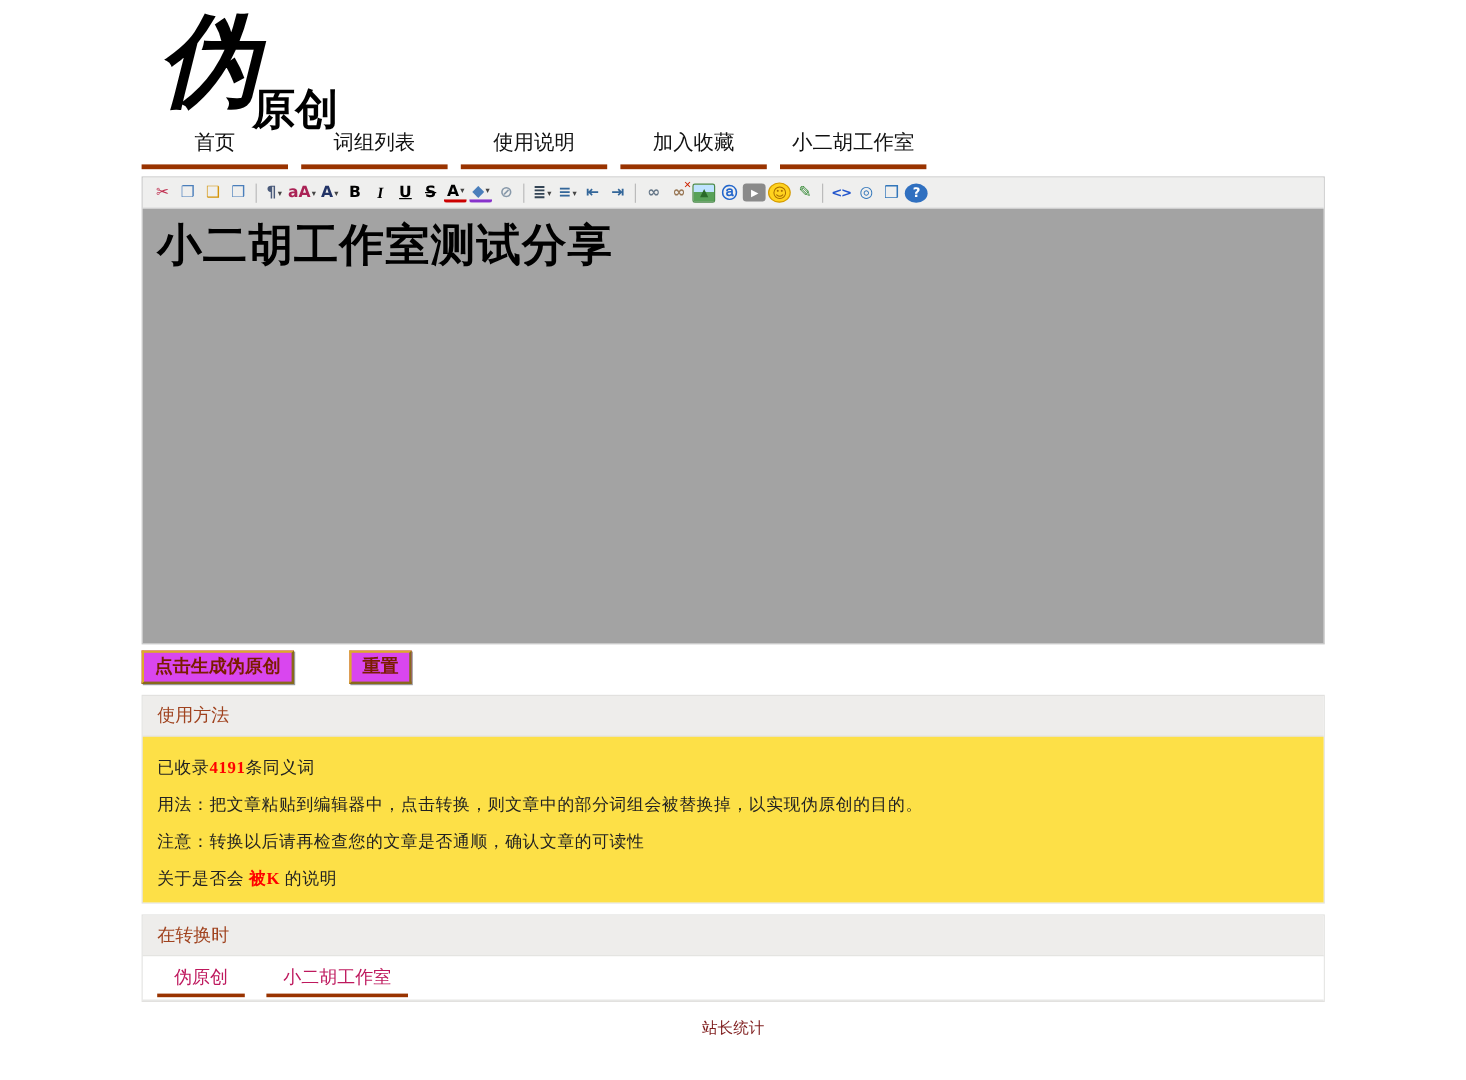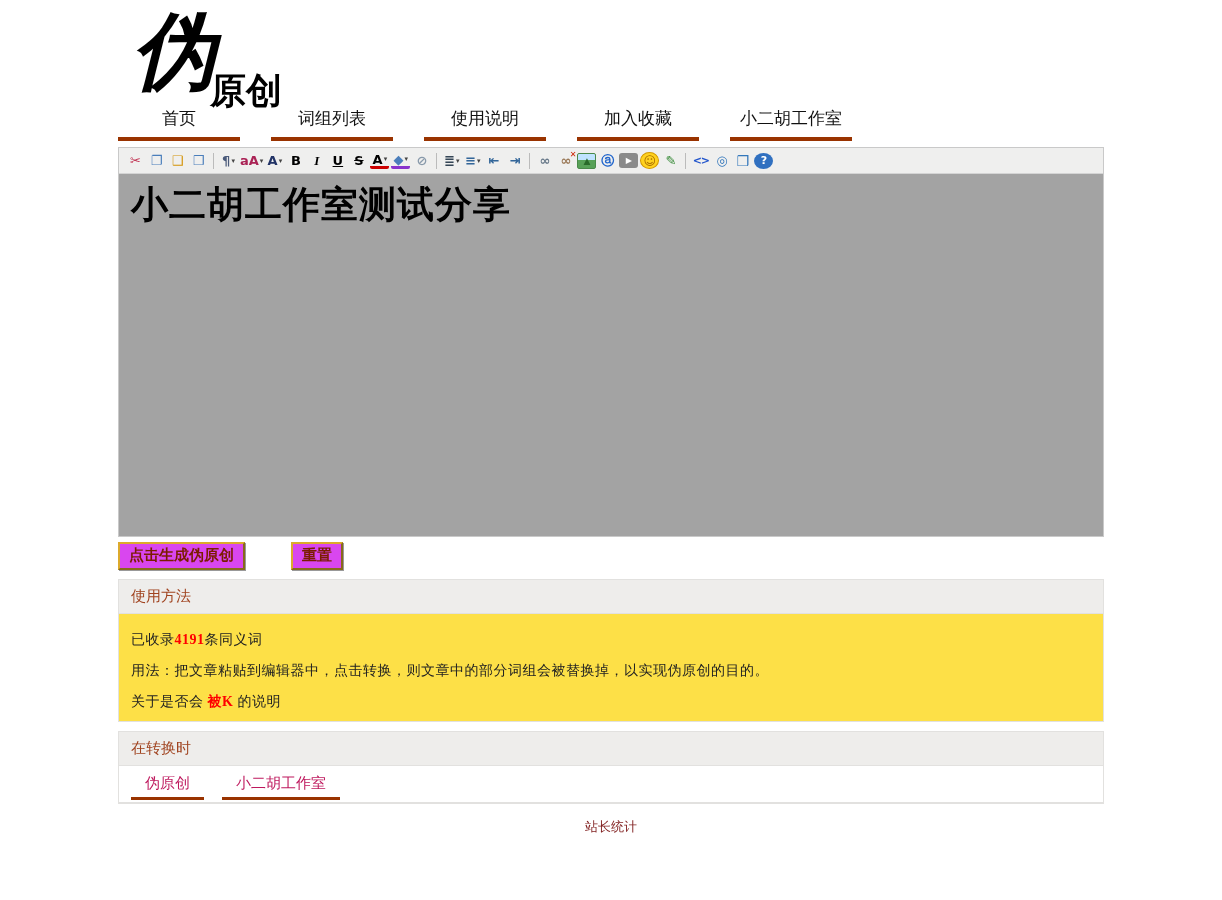--- a/index.html
+++ b/index.html
@@ -18,21 +18,21 @@
   .logo-icon { width: 60px; height: 64px; border-radius: 9px; background: #5f6fa0;
                display: flex; align-items: center; justify-content: center; }
   .seo-label { font-family: "Liberation Sans", sans-serif; font-weight: bold;
                font-size: 27px; color: #111; margin-top: 2px; letter-spacing: 1px; }
   .calligraphy { display: flex; align-items: flex-start; margin-left: 14px;
                  font-family: "Liberation Serif", serif; color: #000; }
   .calli-main { font-size: 84px; line-height: 0.95; font-style: italic; font-weight: bold; }
   .calli-sub  { font-size: 36px; font-weight: bold; margin-top: 55px; margin-left: -6px; }
 
   
-  .nav { display: flex; margin-top: 4px; gap: 20px; }
+  .nav { display: flex; margin-top: 4px; }
   .nav-tab { width: 122px; margin-right: 11px; text-align: center;
              font-family: "Liberation Serif", serif; font-size: 17px; color: #111;
              padding-bottom: 7px; border-bottom: 4px solid #993300; cursor: pointer; }
 
   
   .editor { margin-top: 6px; border: 1px solid #c9c9c9; }
   .toolbar { background: #efefee; border-bottom: 1px solid #d4d4d4;
              padding: 3px 6px; display: flex; align-items: center; height: 26px; }
   .tbico { display: inline-flex; align-items: center; justify-content: center;
            min-width: 19px; height: 19px; margin: 0 1px; font-size: 13px; font-weight: bold;
@@ -156,20 +156,21 @@
     <button class="gold-btn btn-reset">重置</button>
   </div>
 
   <div class="panel">
     <div class="panel-header">使用方法</div>
     <div class="panel-body">
       <div class="usage-line">
         <span>已收录</span><span class="red-em">4191</span><span>条同义词</span>
       </div>
       <div class="usage-line">用法：把文章粘贴到编辑器中，点击转换，则文章中的部分词组会被替换掉，以实现伪原创的目的。</div>
+      <div class="usage-line">注意：转换以后请再检查您的文章是否通顺，确认文章的可读性</div>
       <div class="usage-line">
         <span>关于是否会 </span><span class="red-em">被K</span><span> 的说明</span>
       </div>
     </div>
   </div>
 
   <div class="panel">
     <div class="panel-header">在转换时</div>
     <div class="links-row">
       <a class="friend-link">伪原创</a>

